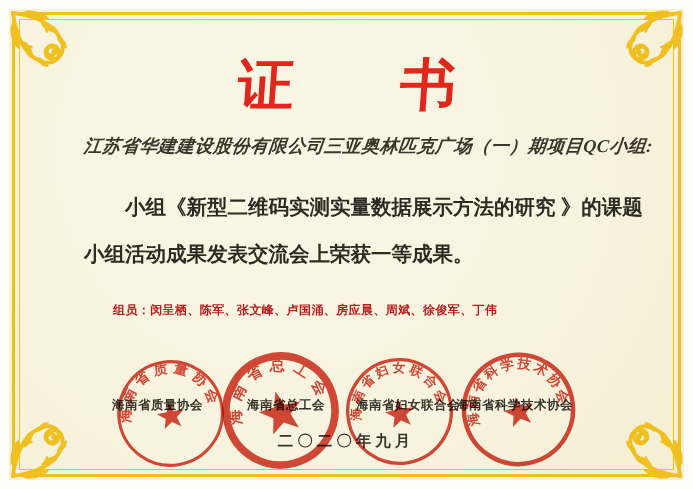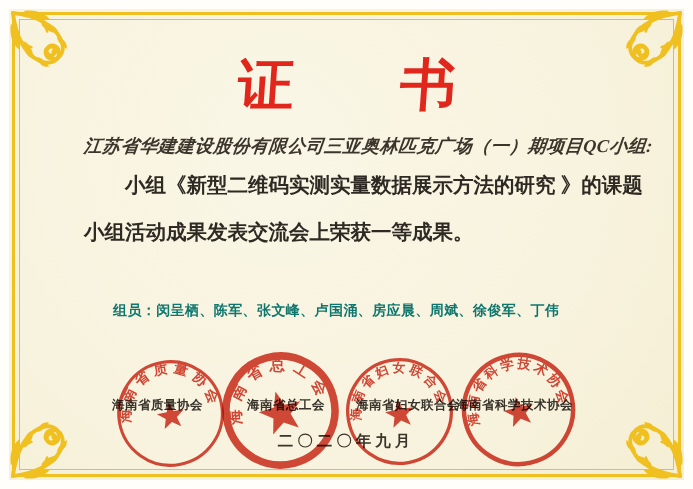--- a/index.html
+++ b/index.html
@@ -18,28 +18,28 @@
   .corner.br{bottom:8px;right:8px;transform:scale(-1,-1);}
 
   .title{position:absolute;top:48px;left:0;width:100%;text-align:center;
     color:#e1261c;font-weight:bold;font-size:56px;letter-spacing:0;}
   .title .tchar{display:inline-block;margin:0 46px;transform:skewX(-4deg);}
 
   .recipient{position:absolute;left:84px;top:134px;width:540px;
     font-size:18px;font-style:italic;font-weight:700;color:#3b352c;
     letter-spacing:0.5px;white-space:nowrap;transform:skewX(-6deg);}
 
-  .body-text{position:absolute;left:84px;top:162px;width:545px;
+  .body-text{position:absolute;left:84px;top:184px;width:545px;
     font-size:20.5px;font-weight:bold;color:#2e2a23;line-height:47px;}
   .body-text .bline{white-space:nowrap;}
   .body-text .bline.indent{text-indent:2em;}
 
   .members{position:absolute;left:113px;top:302px;width:520px;
-    font-family:"Liberation Sans", sans-serif;font-size:14px;font-weight:700;
-    color:#0f766e;letter-spacing:0.4px;white-space:nowrap;}
+    font-family:"Liberation Sans", sans-serif;font-size:12px;font-weight:700;
+    color:#b91c1c;letter-spacing:0.4px;white-space:nowrap;}
 
   .org-label{position:absolute;top:397px;font-size:12.5px;font-weight:700;
     color:#38332b;letter-spacing:0.5px;white-space:nowrap;z-index:1;}
   .org-label.l1{left:112px;}
   .org-label.l2{left:247px;}
   .org-label.l3{left:356px;}
   .org-label.l4{left:456px;}
 
   .seal{position:absolute;z-index:2;mix-blend-mode:multiply;opacity:0.92;}
   .seal.s1{left:114px;top:357px;width:113px;height:113px;transform:rotate(-10deg);}

